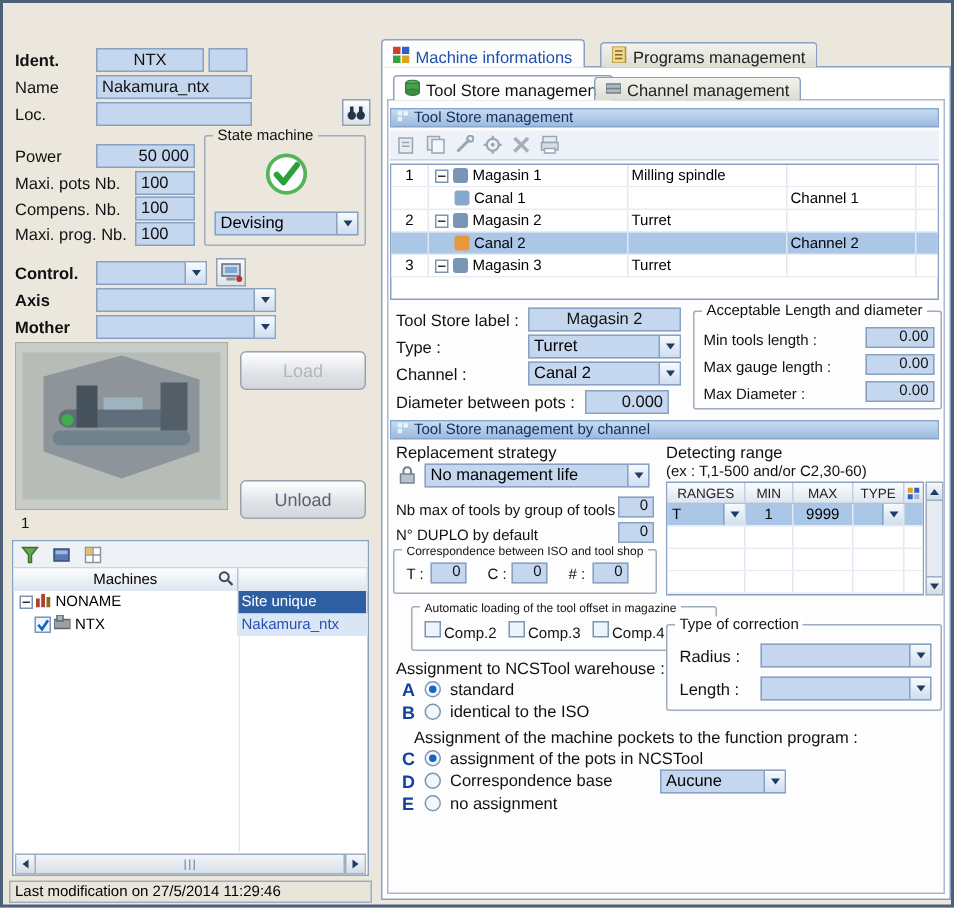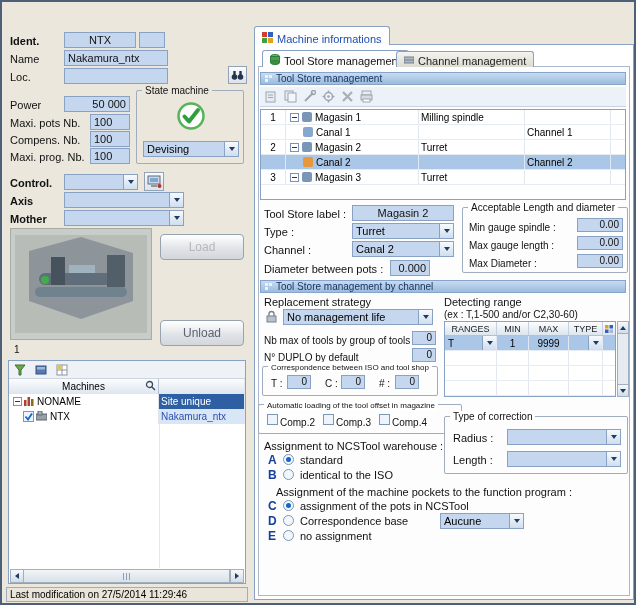--- a/index.html
+++ b/index.html
@@ -237,20 +237,29 @@
 
   <div class="tab on" style="left:252px;top:24px;height:19px">
     <span><svg width="11" height="11">
           <rect x="0" y="0" width="5" height="5" fill="#d04030"></rect>
           <rect x="6" y="0" width="5" height="5" fill="#3060c0"></rect>
           <rect x="0" y="6" width="5" height="5" fill="#40a040"></rect>
           <rect x="6" y="6" width="5" height="5" fill="#e0a020"></rect>
         </svg></span>
     <span>Machine informations</span>
   </div>
+  <div class="tab" style="left:398px;top:26px;height:17px">
+    <span><svg width="10" height="11">
+          <rect x="0" y="0" width="9" height="11" fill="#f2d992" stroke="#b09030"></rect>
+          <line x1="2" y1="3" x2="7" y2="3" stroke="#806820"></line>
+          <line x1="2" y1="5.5" x2="7" y2="5.5" stroke="#806820"></line>
+          <line x1="2" y1="8" x2="7" y2="8" stroke="#806820"></line>
+        </svg></span>
+    <span>Programs management</span>
+  </div>
 
   <div class="tab on" style="left:260px;top:48px;height:17px;color:#111">
     <span><svg width="10" height="11">
           <ellipse cx="5" cy="2.5" rx="4.5" ry="2" fill="#6fc06f" stroke="#2f7e3f"></ellipse>
           <rect x="0.5" y="2.5" width="9" height="6" fill="#4aa04a" stroke="#2f7e3f"></rect>
           <ellipse cx="5" cy="8.5" rx="4.5" ry="2" fill="#3f8e3f" stroke="#2f7e3f"></ellipse>
         </svg></span>
     <span>Tool Store management</span>
   </div>
   <div class="tab" style="left:394px;top:49px;height:16px">
@@ -384,25 +393,25 @@
 
   <span class="lbl" style="left:262px;top:242px">Channel :</span>
   <div class="dd" style="left:350px;top:239px;width:102px">
     <span class="v">Canal 2</span>
     <span class="dbtn">
         <span class="tri"></span>
       </span>
   </div>
 
   <span class="lbl" style="left:262px;top:261px">Diameter between pots :</span>
-  <div class="tb num" style="left:388px;top:258px;width:40px">0.000</div>
+  <div class="tb num" style="left:388px;top:258px;width:56px">0.000</div>
 
   <div class="gb" style="left:460px;top:205px;width:166px;height:66px;background:#fdfdfe">
     <span class="gt w">Acceptable Length and diameter</span>
-    <span class="lbl s10" style="left:6px;top:13px">Min gauge spindle :</span>
+    <span class="lbl s10" style="left:6px;top:13px">Min tools length :</span>
     <div class="tb num" style="left:114px;top:10px;width:46px;height:14px;line-height:12px;font-size:10px">0.00</div>
     <span class="lbl s10" style="left:6px;top:31px">Max gauge length :</span>
     <div class="tb num" style="left:114px;top:28px;width:46px;height:14px;line-height:12px;font-size:10px">0.00</div>
     <span class="lbl s10" style="left:6px;top:49px">Max Diameter :</span>
     <div class="tb num" style="left:114px;top:46px;width:46px;height:14px;line-height:12px;font-size:10px">0.00</div>
   </div>
 
   <div class="sech" style="left:258px;top:278px;width:366px">
     <span><svg width="7" height="7">
           <rect x="0" y="0" width="3" height="3" fill="#eaf2fb"></rect>
@@ -433,21 +442,21 @@
   <div class="gb" style="left:260px;top:364px;width:176px;height:30px;background:#fdfdfe">
     <span class="gt w t8">Correspondence between ISO and tool shop</span>
     <span class="lbl s10" style="left:8px;top:10px">T :</span>
     <div class="tb num" style="left:24px;top:8px;width:24px;height:14px;line-height:12px;font-size:10px">0</div>
     <span class="lbl s10" style="left:62px;top:10px">C :</span>
     <div class="tb num" style="left:78px;top:8px;width:24px;height:14px;line-height:12px;font-size:10px">0</div>
     <span class="lbl s10" style="left:116px;top:10px"># :</span>
     <div class="tb num" style="left:132px;top:8px;width:24px;height:14px;line-height:12px;font-size:10px">0</div>
   </div>
 
-  <div class="gb" style="left:256px;top:402px;width:204px;height:30px;background:#fdfdfe">
+  <div class="gb" style="left:272px;top:402px;width:204px;height:30px;background:#fdfdfe">
     <span class="gt w t8">Automatic loading of the tool offset in magazine</span>
     <span class="cb" style="left:8px;top:9px"></span>
     <span class="lbl s9" style="left:21px;top:11px">Comp.2</span>
     <span class="cb" style="left:64px;top:9px"></span>
     <span class="lbl s9" style="left:77px;top:11px">Comp.3</span>
     <span class="cb" style="left:120px;top:9px"></span>
     <span class="lbl s9" style="left:133px;top:11px">Comp.4</span>
   </div>
 
   <span class="lbl" style="left:262px;top:438px">Assignment to NCSTool warehouse :</span>

